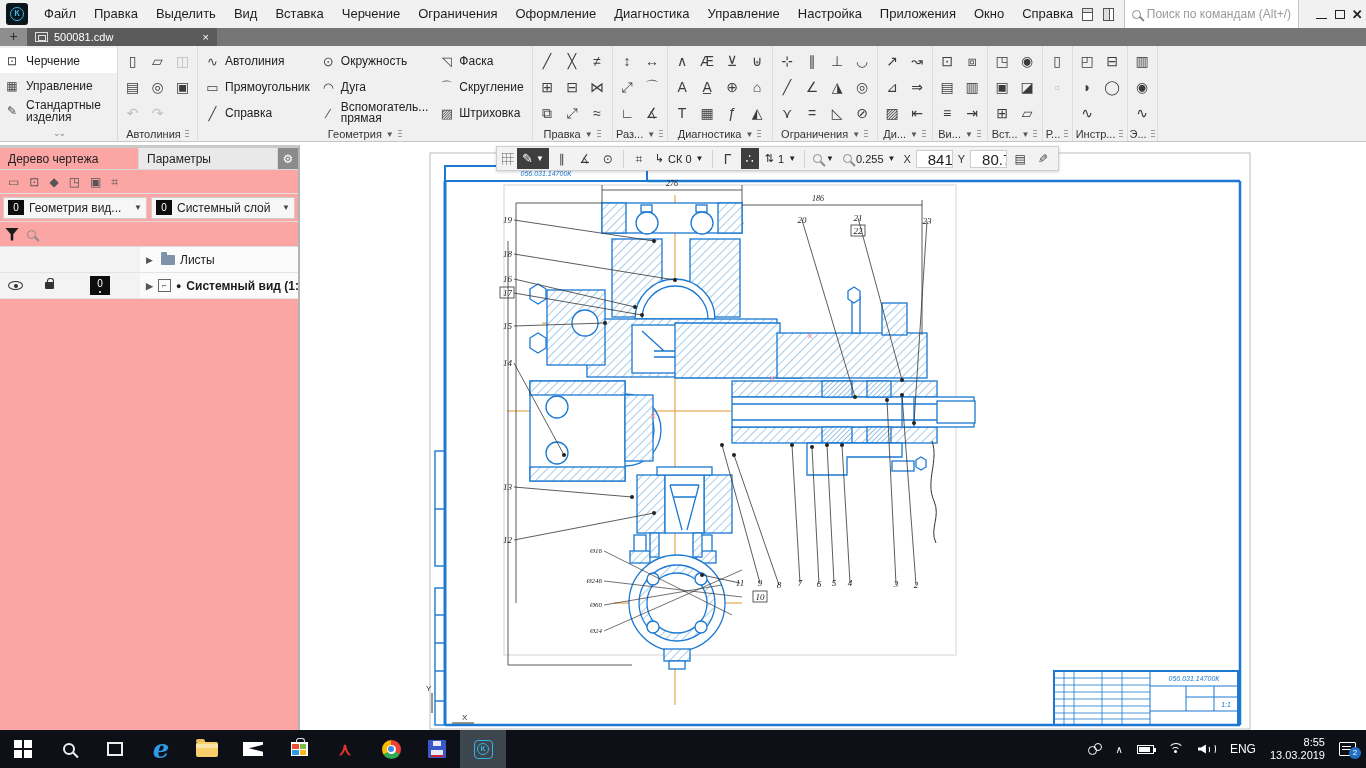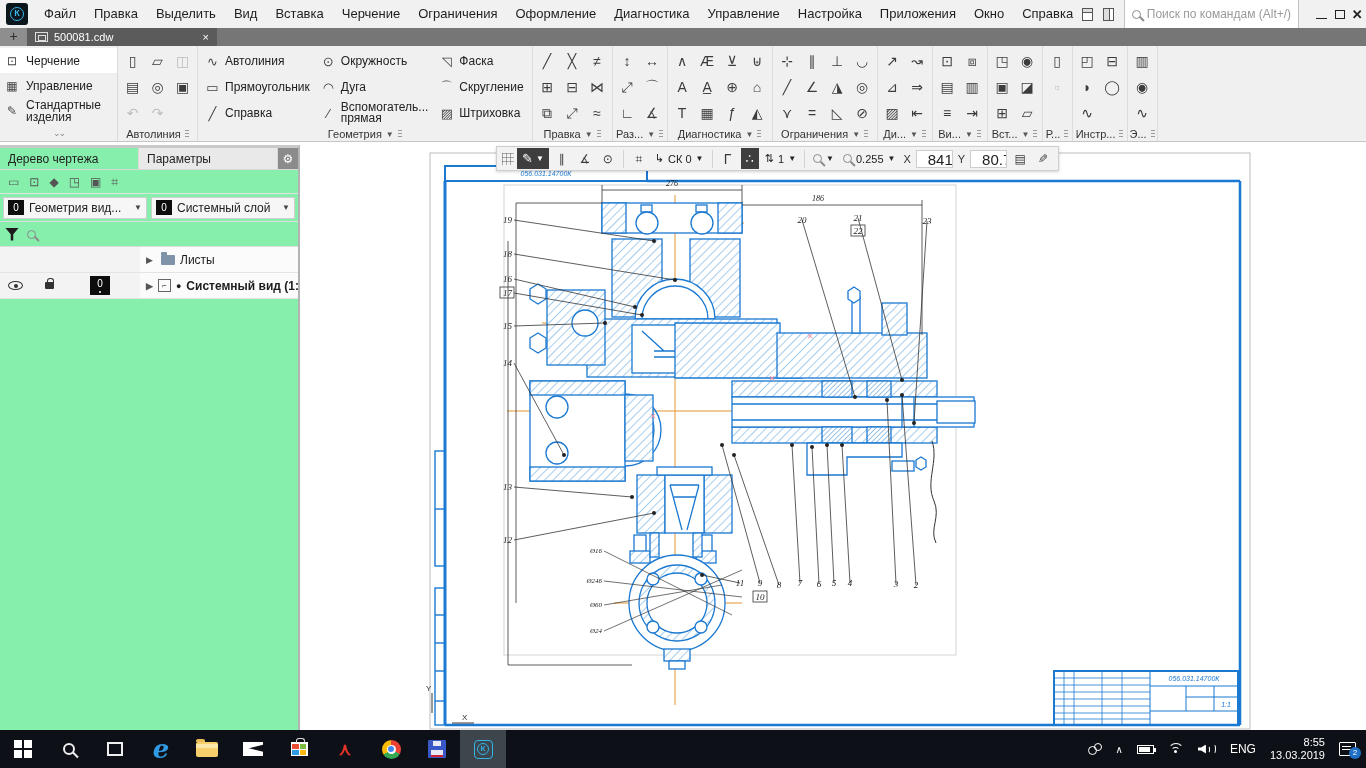--- a/index.html
+++ b/index.html
@@ -44,21 +44,21 @@
   .glabel .grip{width:4px;height:9px;background:repeating-linear-gradient(#9a9a9a 0 1px,transparent 1px 3px)}
   .icon-grid{display:grid;grid-auto-rows:26px}
   .icon-grid .cell{width:25px;display:flex;align-items:center;justify-content:center;font-size:14px;color:#3c3c3c}
   .cell.muted{color:#bdbdbd}
   .lab-cols{display:flex}
   .lab-col{display:flex;flex-direction:column}
   .lab-tool{height:26px;display:flex;align-items:center;gap:4px;padding:0 6px 0 4px;font-size:12px;color:#222;white-space:nowrap}
   .lab-tool .ic{width:17px;text-align:center;color:#444;font-size:13px}
   .lab-tool .tt{line-height:11px}
   
-  #panel{position:absolute;left:0;top:145px;width:300px;height:585px;background:#86efac;border-right:2px solid #b3b3b3;border-top:3px solid #c9c9c9}
+  #panel{position:absolute;left:0;top:145px;width:300px;height:585px;background:#fca5a5;border-right:2px solid #b3b3b3;border-top:3px solid #c9c9c9}
   #ptabs{display:flex;height:22px;border-bottom:1px solid #d8d8d8}
   .ptab{flex:1;font-size:12px;color:#222;display:flex;align-items:center;padding-left:8px;border-right:1px solid #d8d8d8}
   .ptab.alt{background:#e9e9e9}
   #gearbtn{width:20px;background:#8b8b8b;color:#fff;display:flex;align-items:center;justify-content:center;font-size:12px}
   #picons{height:24px;display:flex;align-items:center;gap:10px;padding-left:8px;color:#555;font-size:12px;border-bottom:1px solid #e2e2e2}
   #combos{height:28px;display:flex;align-items:center;gap:4px;padding:0 3px;border-bottom:1px solid #ddd}
   .combo{flex:1;height:22px;background:#f6f6f6;border:1px solid #cfcfcf;display:flex;align-items:center;gap:5px;padding:0 4px;font-size:12px;color:#222;white-space:nowrap;overflow:hidden}
   .combo .bdg{width:16px;height:15px;background:#0d0d0d;color:#fff;font-size:10px;line-height:15px;text-align:center;flex:0 0 auto}
   .combo .arr{margin-left:auto;font-size:8px;color:#444}
   #filterrow{height:25px;display:flex;align-items:center;gap:8px;padding-left:5px;border-bottom:1px solid #dcdcdc}

